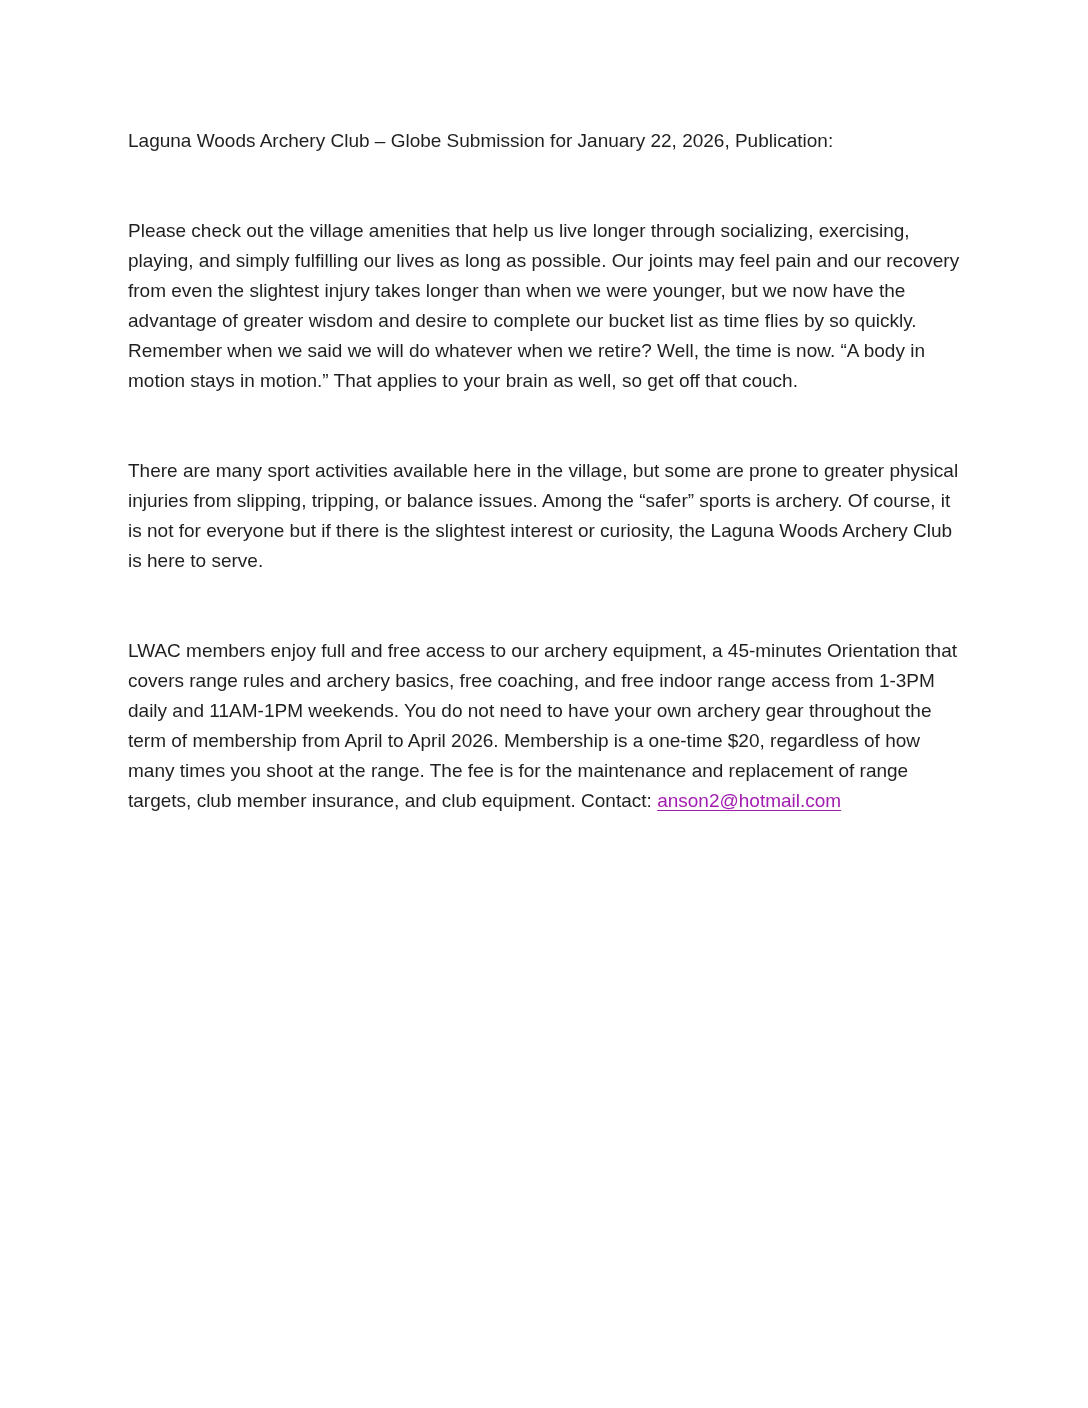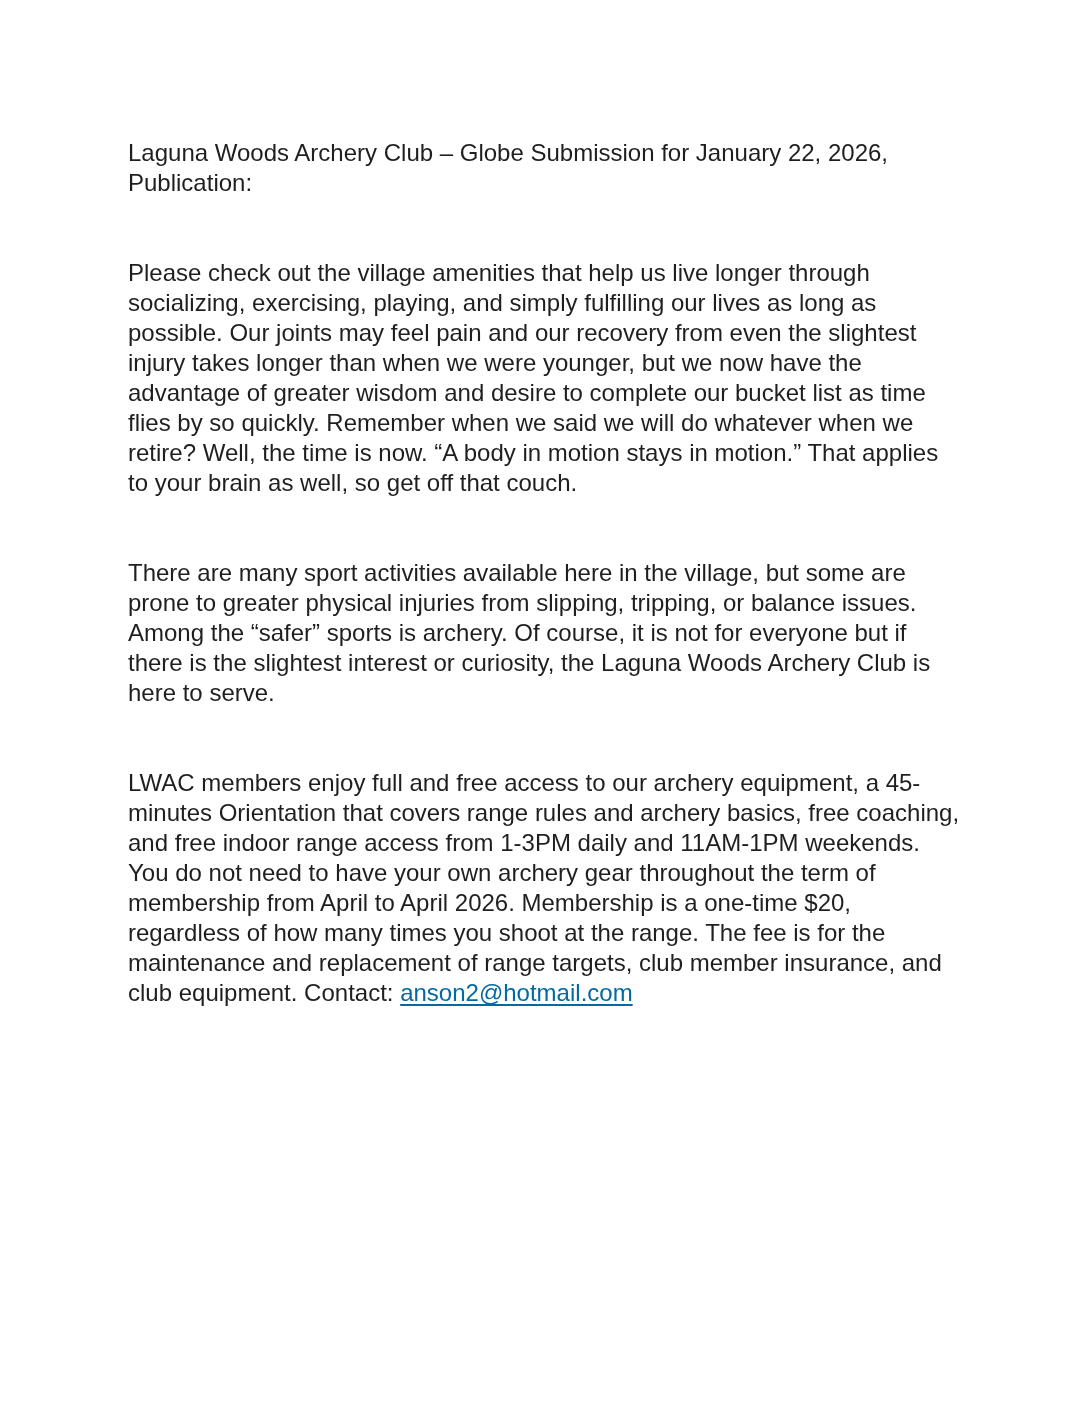--- a/index.html
+++ b/index.html
@@ -4,42 +4,42 @@
 <style>
   html, body {
     margin: 0;
     padding: 0;
     background: #ffffff;
   }
   .page {
     position: relative;
     width: 1088px;
     height: 1156px;
-    margin: 12px auto;
+    margin: 0 auto;
     background: #ffffff;
     box-sizing: border-box;
     padding: 126px 128px 0 128px;
     font-family: "Liberation Sans", sans-serif;
-    font-size: 24px;
+    font-size: 19px;
     line-height: 30px;
     color: #1f1f1f;
     -webkit-font-smoothing: antialiased;
   }
   .doc-title {
     margin: 0;
     font-weight: 400;
   }
   .doc-paragraph {
     margin: 60px 0 0 0;
   }
   .doc-signature {
     margin: 104px 0 0 0;
   }
   a.email-link {
-    color: #0369a1;
+    color: #a21caf;
     text-decoration: underline;
     text-underline-offset: 3px;
     cursor: pointer;
   }
 </style>
 </head>
 <body>
 
 <div class="page">
 

